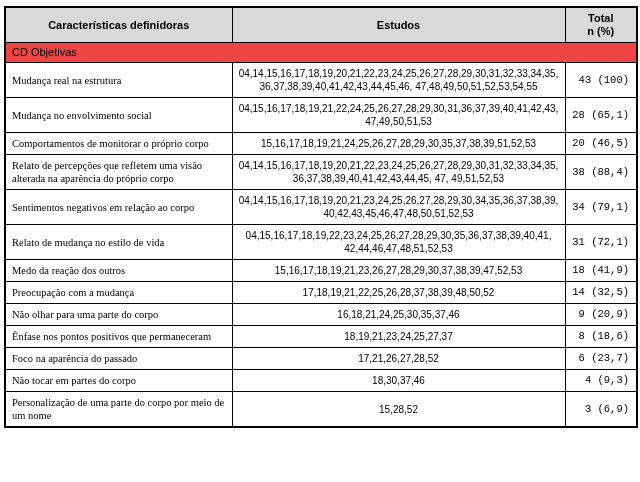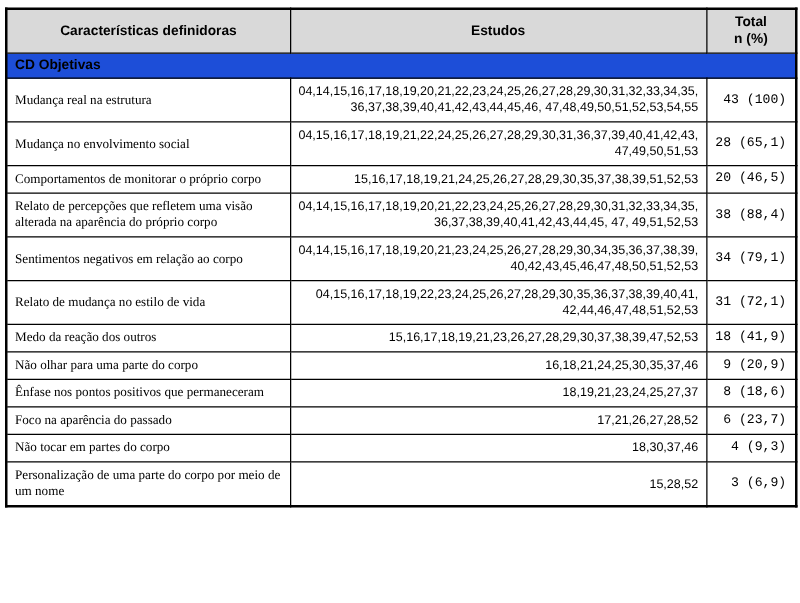--- a/index.html
+++ b/index.html
@@ -30,36 +30,36 @@
   }
   .def-table thead th {
     background: #d9d9d9;
     font-weight: bold;
     font-size: 11px;
     text-align: center;
     line-height: 13px;
     height: 30px;
   }
   .def-table td.section-cell {
-    font-weight: bold;
+    font-weight: normal;
     font-size: 11px;
     line-height: 13px;
     padding: 3px 6px;
-    background: #1d4ed8;
+    background: #ef4444;
   }
   .def-table td.label-cell {
     font-size: 10.5px;
     line-height: 13px;
     text-align: left;
     font-family: Liberation Serif, serif;
   }
   .def-table td.estudos-cell {
     font-size: 10px;
     line-height: 13px;
-    text-align: right;
+    text-align: center;
     white-space: pre-line;
   }
   .def-table td.total-cell {
     font-size: 10.5px;
     line-height: 13px;
     text-align: right;
     padding-right: 7px;
     font-family: Liberation Mono, monospace;
   }
 </style>
@@ -122,20 +122,25 @@
       <td class="estudos-cell">04,15,16,17,18,19,22,23,24,25,26,27,28,29,30,35,36,37,38,39,40,41,
 42,44,46,47,48,51,52,53</td>
       <td class="total-cell">31 (72,1)</td>
     </tr>
     <tr>
       <td class="label-cell">Medo da reação dos outros</td>
       <td class="estudos-cell">15,16,17,18,19,21,23,26,27,28,29,30,37,38,39,47,52,53</td>
       <td class="total-cell">18 (41,9)</td>
     </tr>
     <tr>
+      <td class="label-cell">Preocupação com a mudança</td>
+      <td class="estudos-cell">17,18,19,21,22,25,26,28,37,38,39,48,50,52</td>
+      <td class="total-cell">14 (32,5)</td>
+    </tr>
+    <tr>
       <td class="label-cell">Não olhar para uma parte do corpo</td>
       <td class="estudos-cell">16,18,21,24,25,30,35,37,46</td>
       <td class="total-cell">9 (20,9)</td>
     </tr>
     <tr>
       <td class="label-cell">Ênfase nos pontos positivos que permaneceram</td>
       <td class="estudos-cell">18,19,21,23,24,25,27,37</td>
       <td class="total-cell">8 (18,6)</td>
     </tr>
     <tr>

